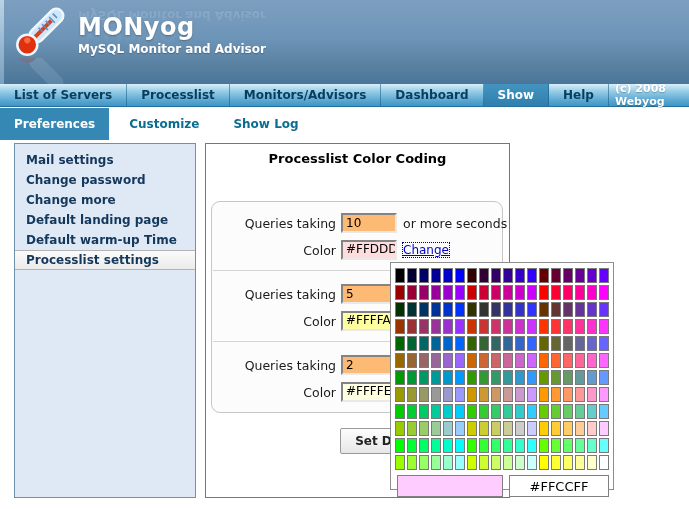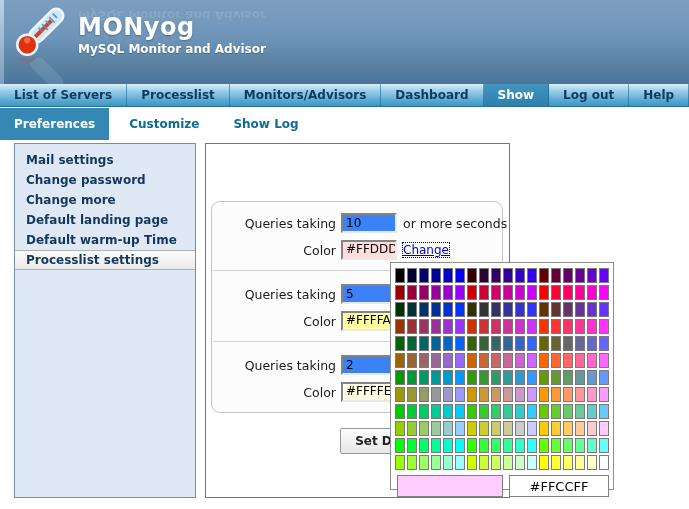--- a/index.html
+++ b/index.html
@@ -54,21 +54,21 @@
     background:#fff; border:1px solid #4f81a6; }
   .panel-title { margin-top:7px; text-align:center; font-size:13px; font-weight:bold; color:#000; }
   .panel-desc { text-align:center; font-size:12px; color:#555; line-height:16px; margin-top:3px; }
   .groupbox { position:absolute; left:5px; top:57px; width:292px; height:212px;
     border:1px solid #c6c6c6; border-radius:9px; background:#fcfcfc; }
   .gb-row { position:absolute; left:0; width:100%; display:flex; align-items:center; height:20px; }
   .gb-label { width:124px; text-align:right; font-size:12.5px; color:#1a1a1a; flex:none; }
   .gb-suffix { margin-left:6px; font-size:12.5px; color:#1a1a1a; white-space:nowrap; }
   .win-input { margin-left:5px; width:56px; height:20px; flex:none;
     border-style:solid; border-width:2px; border-color:#848484 #e9e9e9 #e9e9e9 #848484;
-    background:#3b82f6; font-family:"DejaVu Sans",sans-serif; font-size:12px; color:#000;
+    background:#fdba74; font-family:"DejaVu Sans",sans-serif; font-size:12px; color:#000;
     padding:0 0 0 3px; outline:none; }
   .color-field { overflow:hidden; white-space:nowrap; }
   .change-link { margin-left:6px; font-size:12px; color:#0000cc; text-decoration:underline; cursor:pointer; }
   .change-link.focused { outline:1px dotted #00007f; }
   .gb-sep { position:absolute; left:1px; right:1px; height:1px; background:#d4d4d4; }
   .defaults-btn { position:absolute; left:134px; top:284px; width:114px; height:26px;
     background:linear-gradient(180deg,#fdfdfd,#e7e7e7); border:1px solid #999;
     border-radius:2px; font-size:12px; font-weight:bold; color:#222; cursor:pointer;
     font-family:"DejaVu Sans",sans-serif; }
 
@@ -118,21 +118,20 @@
       <div class="brand-sub">MySQL Monitor and Advisor</div>
     </div>
   </div>
 
   <div class="navbar">
     <div class="nav-tab">List of Servers</div>
     <div class="nav-tab">Processlist</div>
     <div class="nav-tab">Monitors/Advisors</div>
     <div class="nav-tab">Dashboard</div>
     <div class="nav-tab active">Show</div>
-    <div class="nav-tab">Log out</div>
     <div class="nav-tab">Help</div>
     <div class="nav-spacer"></div>
     <div class="nav-copy">(c) 2008 Webyog</div>
   </div>
 
   <div class="subnav">
     <div class="subnav-tab active">Preferences</div>
     <div class="subnav-tab">Customize</div>
     <div class="subnav-tab">Show Log</div>
   </div>
@@ -140,20 +139,21 @@
   <div class="sidebar">
     <div class="side-item">Mail settings</div>
     <div class="side-item">Change password</div>
     <div class="side-item">Change more</div>
     <div class="side-item">Default landing page</div>
     <div class="side-item">Default warm-up Time</div>
     <div class="side-item selected">Processlist settings</div>
   </div>
 
   <div class="panel">
+    <div class="panel-title">Processlist Color Coding</div>
 
     <div class="groupbox">
 
       <div class="gb-row" style="top:11px;">
         <div class="gb-label">Queries taking</div>
         <input class="win-input" value="10" style="">
         <div class="gb-suffix">or more seconds</div>
       </div>
       <div class="gb-row" style="top:38px;">
         <div class="gb-label">Color</div>

